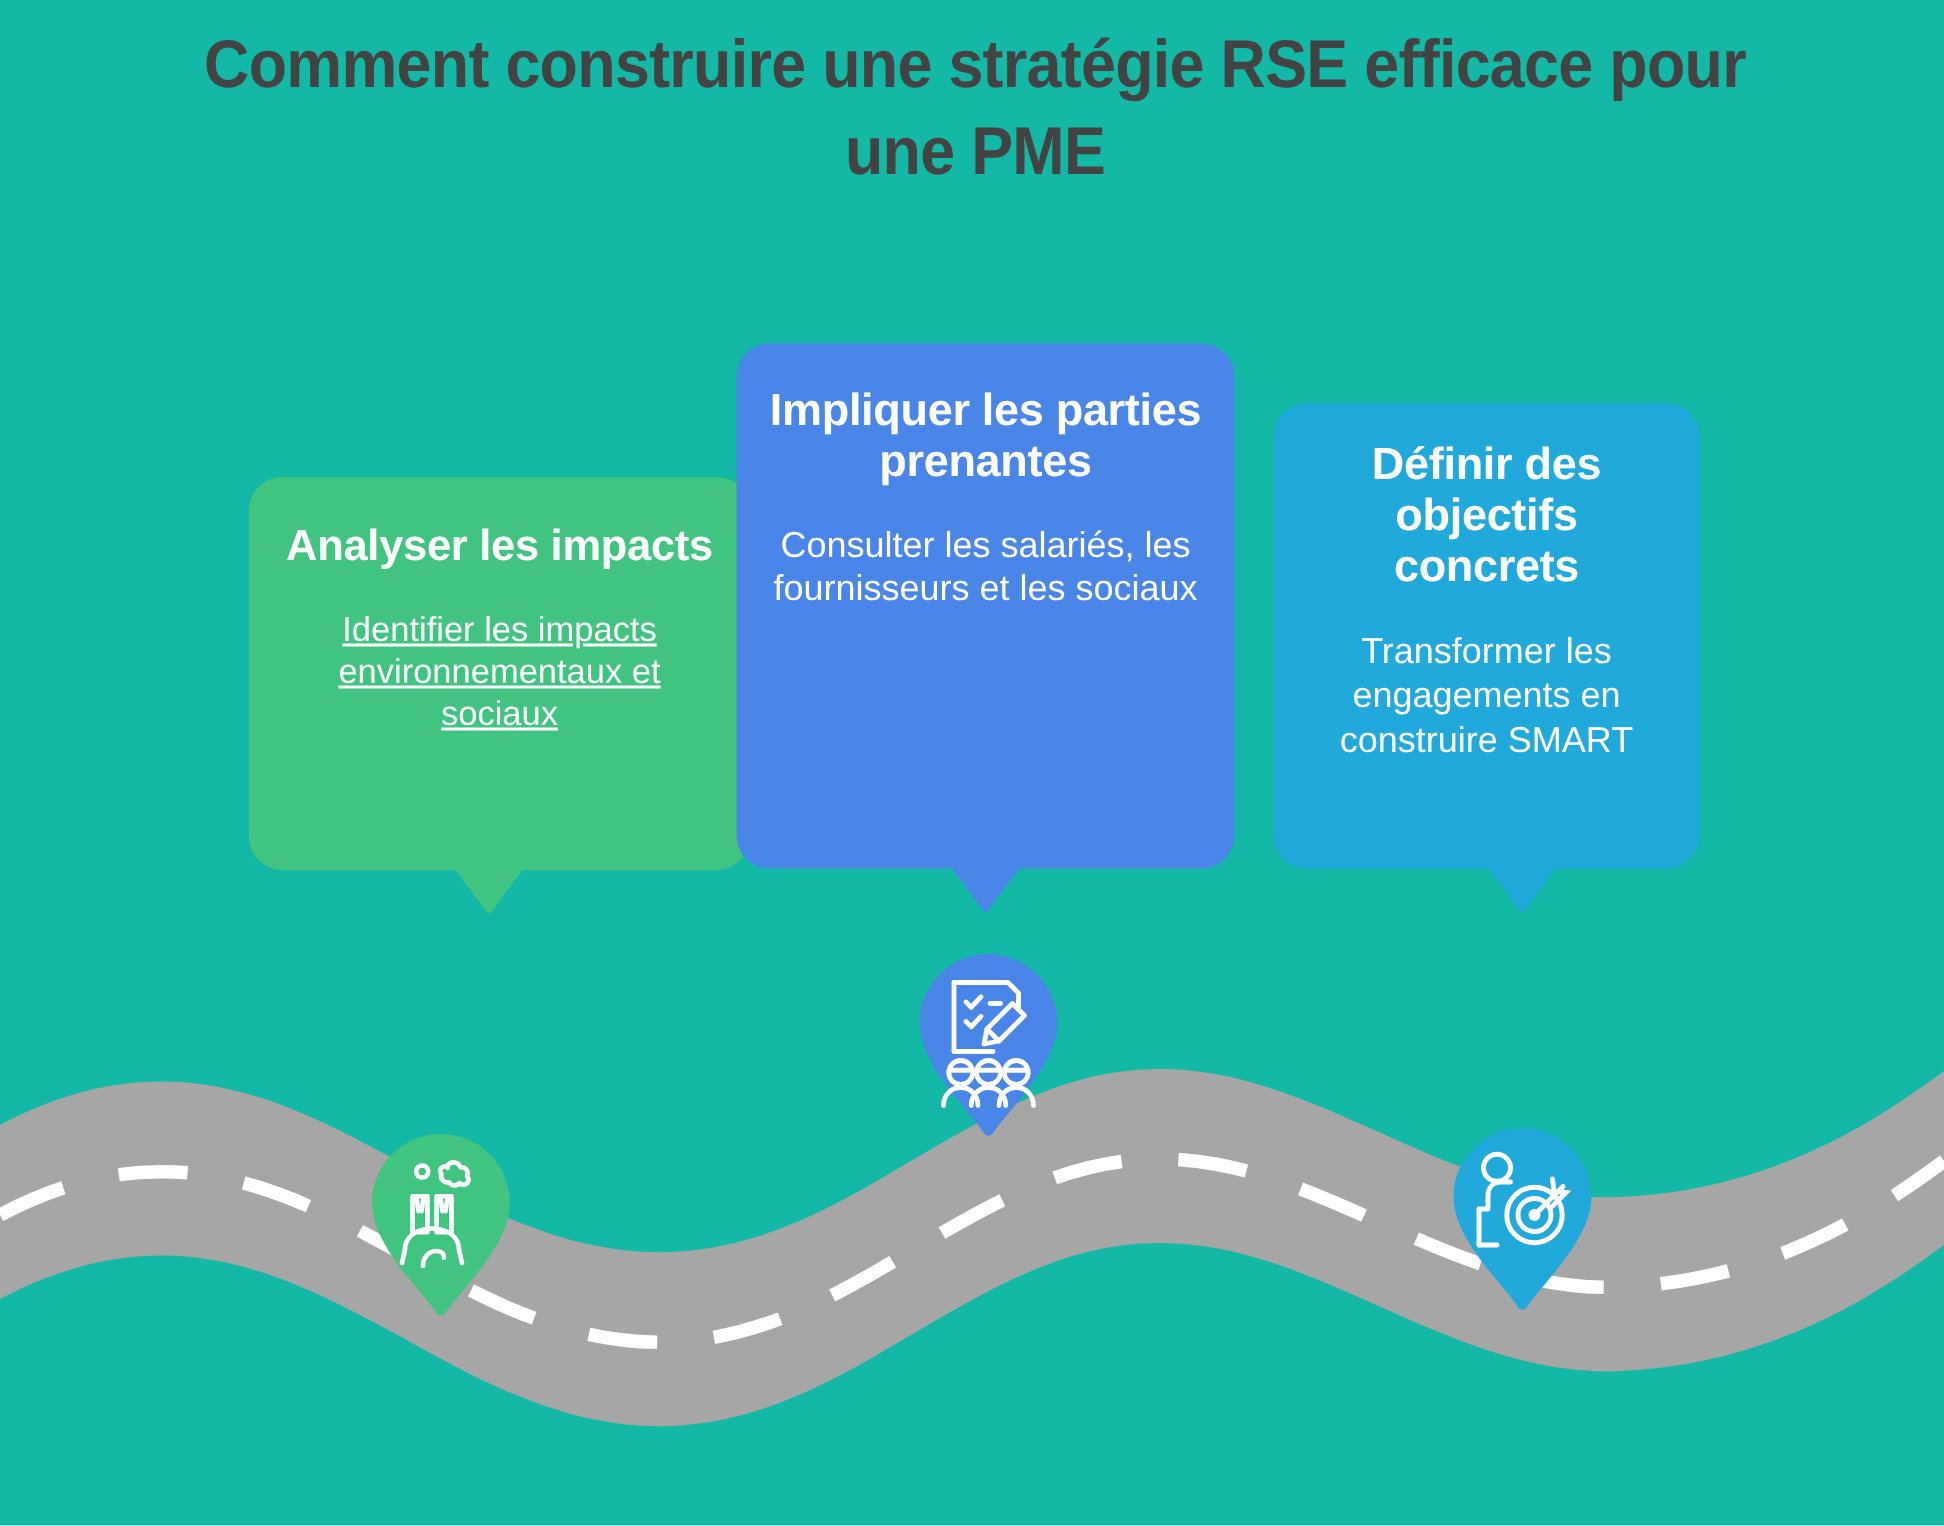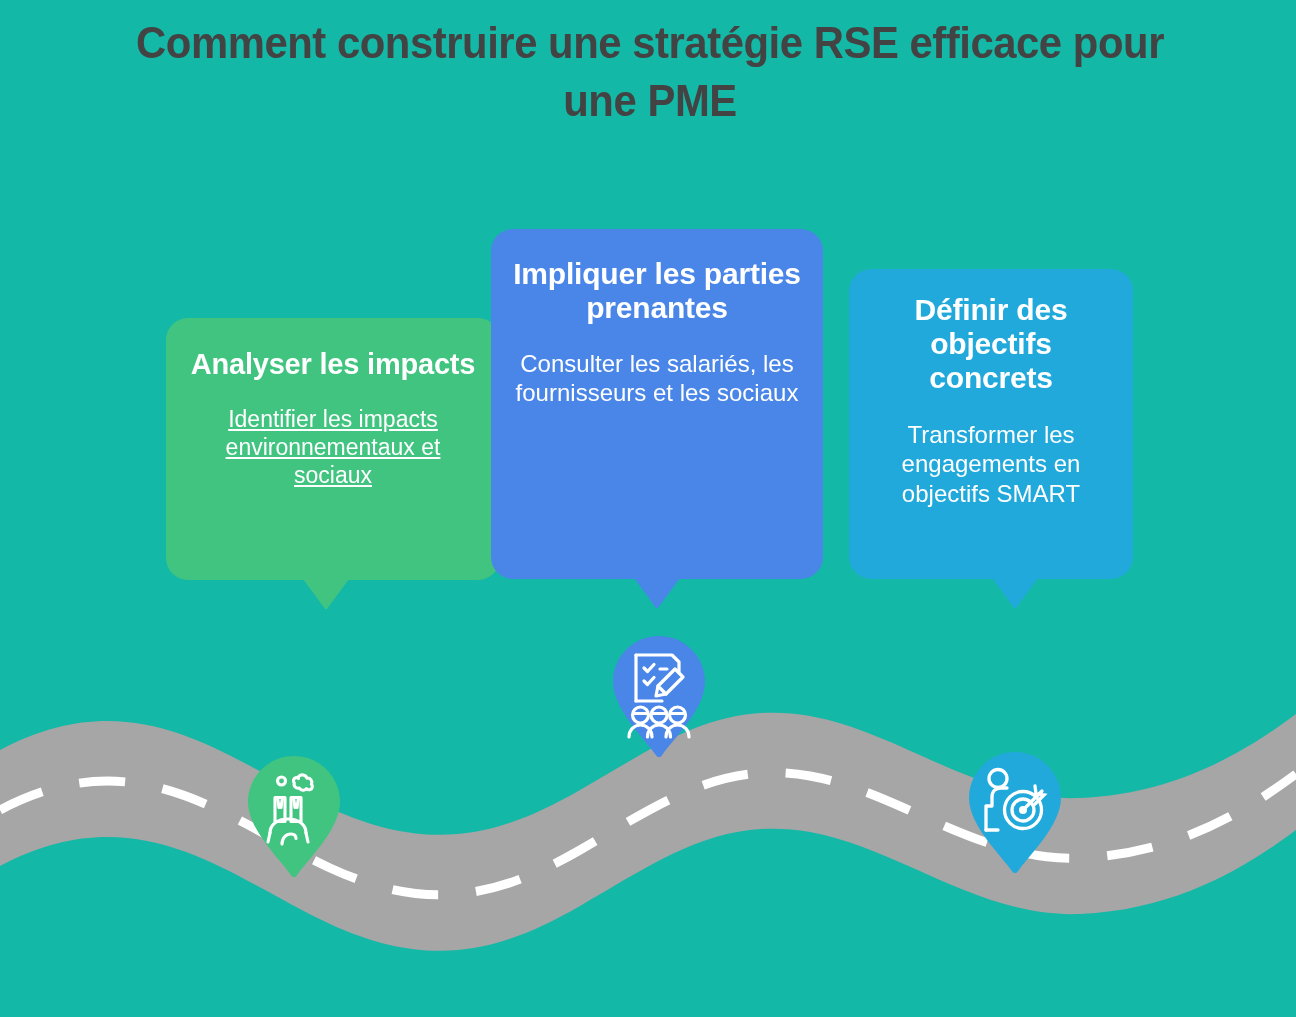--- a/index.html
+++ b/index.html
@@ -150,21 +150,21 @@
   </div>
 
   <div class="card" id="card-2">
     <div class="card-title">Impliquer les parties prenantes</div>
     <div class="card-desc">Consulter les salariés, les fournisseurs et les sociaux</div>
     <div class="tail"></div>
   </div>
 
   <div class="card" id="card-3">
     <div class="card-title">Définir des objectifs concrets</div>
-    <div class="card-desc">Transformer les engagements en objectifs SMART</div>
+    <div class="card-desc">Transformer les engagements en construire SMART</div>
     <div class="tail"></div>
   </div>
 
   <div class="pin" id="pin-1">
     <svg viewBox="0 0 92 122" width="92" height="122">
       <path d="M46,0 C20.6,0 0,20.6 0,46 C0,74 33,104 43.2,119.6 C44.5,121.6 47.5,121.6 48.8,119.6 C59,104 92,74 92,46 C92,20.6 71.4,0 46,0 Z" fill="#41c480"></path>
       <g fill="none" stroke="#ffffff" stroke-width="3.1" stroke-linecap="round" stroke-linejoin="round">
         <circle cx="33.5" cy="25" r="4"></circle>
         <path d="M50.5,20.5 c2.6,-2.6 7.2,-1.9 8.5,1.6 c3.4,-0.4 5.9,3 4.4,6.1
                  c1.6,1.6 1.1,4.5 -1.1,5.3 c-1.3,0.5 -2.9,0.2 -3.9,-0.8

